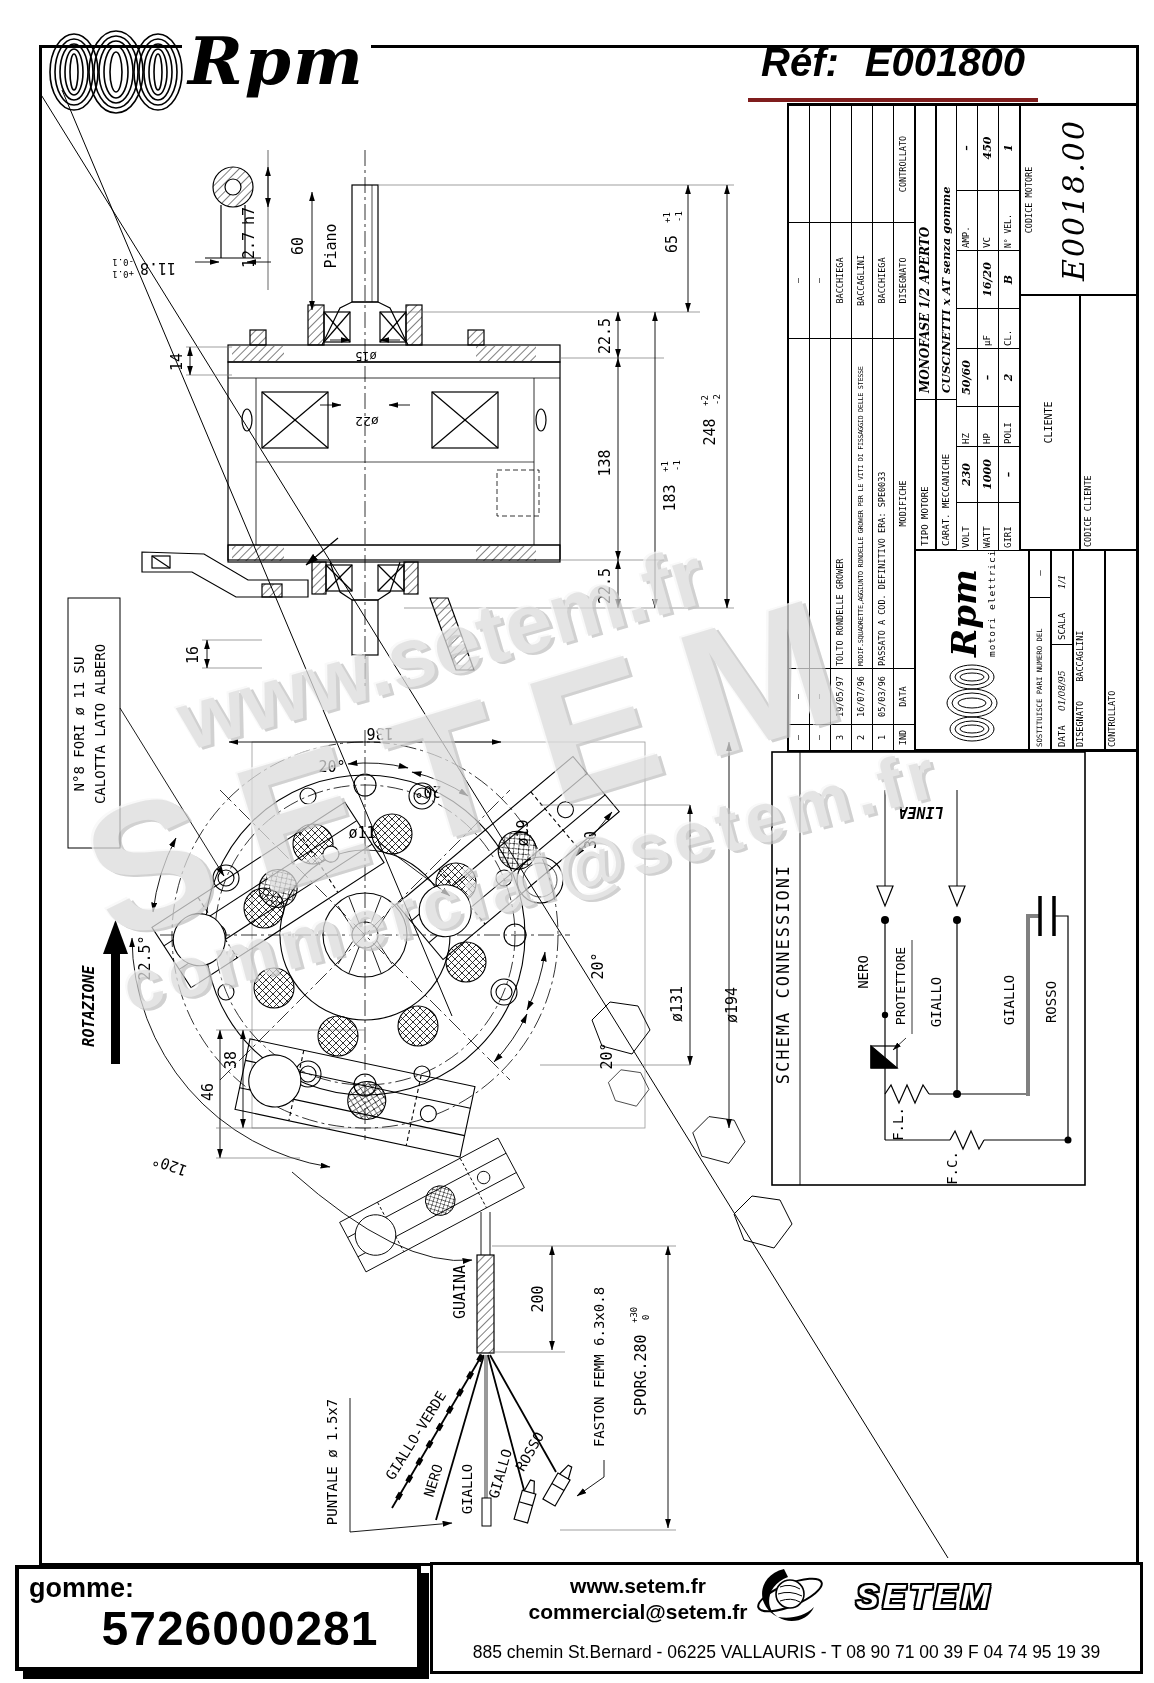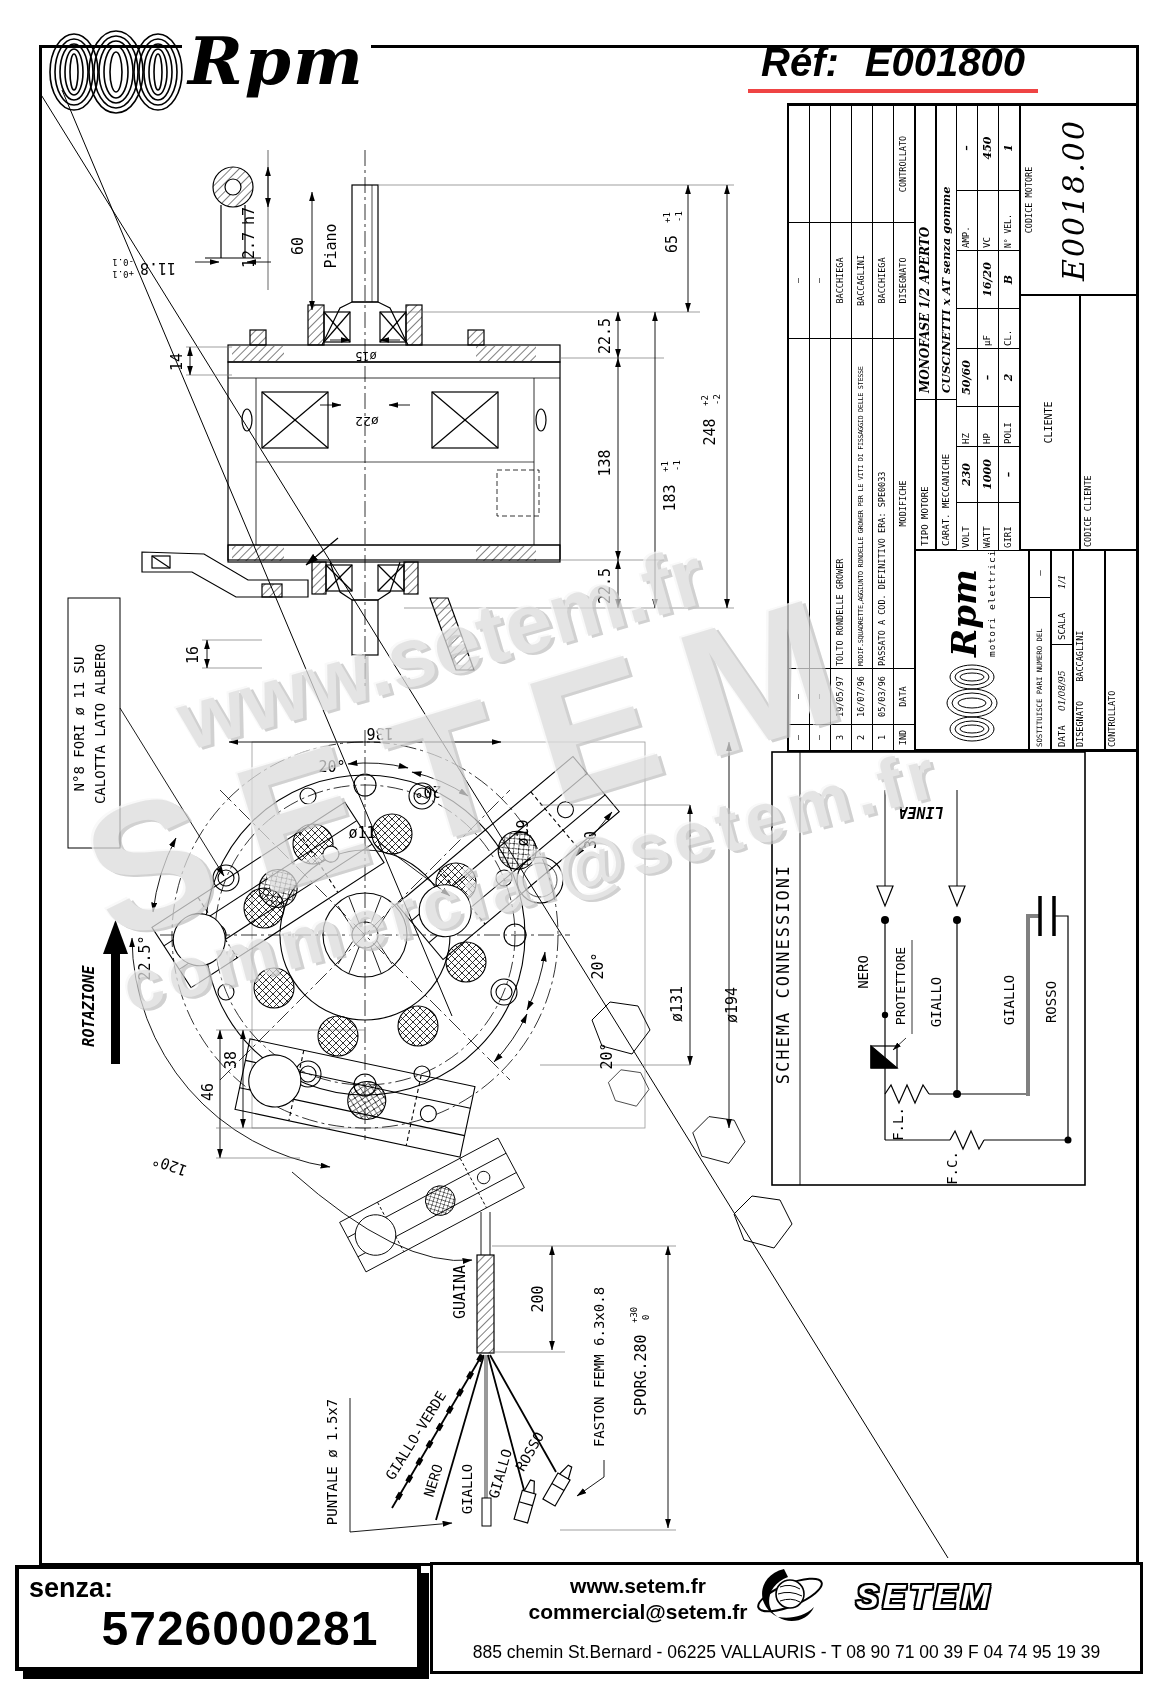--- a/index.html
+++ b/index.html
@@ -2,21 +2,21 @@
 <html><head>
 <meta charset="utf-8">
 <style>
   html,body{margin:0;padding:0;background:#fff;}
   body{width:1154px;height:1683px;position:relative;font-family:"DejaVu Sans Mono",monospace;overflow:hidden;}
   .abs{position:absolute;}
   
   #main-frame{left:39px;top:45px;width:1094px;height:1515px;border:3px solid #000;}
   
   #brand-script{left:182px;top:22px;font:bold italic 66px "DejaVu Serif",serif;letter-spacing:2px;background:#fff;padding:0 6px;}
-  #ref-box{left:748px;top:40px;width:290px;text-align:center;border-bottom:4px solid #ef4444;padding-bottom:4px;font:bold italic 40px "Liberation Sans",sans-serif;white-space:nowrap;}
+  #ref-box{left:748px;top:40px;width:290px;text-align:center;border-bottom:4px solid #7f1d1d;padding-bottom:13px;font:bold italic 40px "Liberation Sans",sans-serif;white-space:nowrap;}
   #ref-box .ref-val{margin-left:26px;}
   
   .wm{color:#dcdcdc;font-family:"Liberation Sans",sans-serif;font-weight:bold;pointer-events:none;white-space:nowrap;
       text-shadow:3px 3px 0 #c2c2c2,-2px -2px 0 #f7f7f7;opacity:.75;z-index:30;}
   #wm1{left:170px;top:600px;font-size:84px;transform:rotate(-16deg);}
   #wm2{left:75px;top:660px;font-size:180px;letter-spacing:38px;transform:rotate(-17deg);}
   #wm3{left:110px;top:840px;font-size:70px;letter-spacing:6px;transform:rotate(-15deg);}
   
   #titleblock{left:787px;top:107px;width:645px;height:348px;transform-origin:0 0;
               transform:rotate(-90deg) translateX(-645px);border:2px solid #000;background:#fff;z-index:10;font-size:9px;}
@@ -602,21 +602,21 @@
     <div class="cm-l">CODICE MOTORE</div>
     <div class="cm-v">E0018.00</div>
   </div>
 </div>
 
 <div class="abs wm" id="wm1">www.setem.fr</div>
 <div class="abs wm" id="wm2">SETEM</div>
 <div class="abs wm" id="wm3">commercial@setem.fr</div>
 
 <div class="abs" id="code-box">
-  <span class="c-l">senza:</span>
+  <span class="c-l">gomme:</span>
   <span class="c-v">5726000281</span>
 </div>
 <div class="abs" id="info-box">
   <div class="fi-web">
     <div>www.setem.fr</div>
     <div>commercial@setem.fr</div>
   </div>
   <div id="setem-logo">
     <svg width="115" height="62">
       <g stroke="#000" fill="none">

